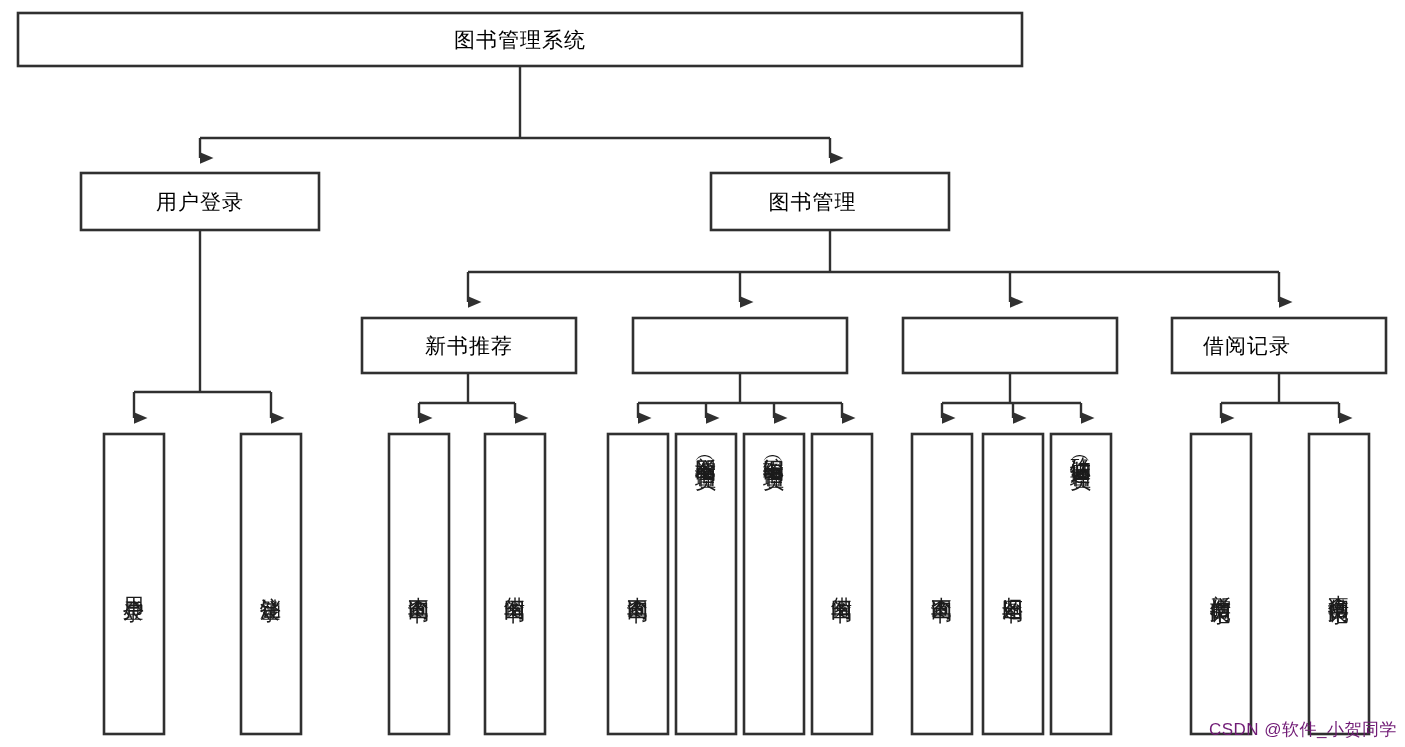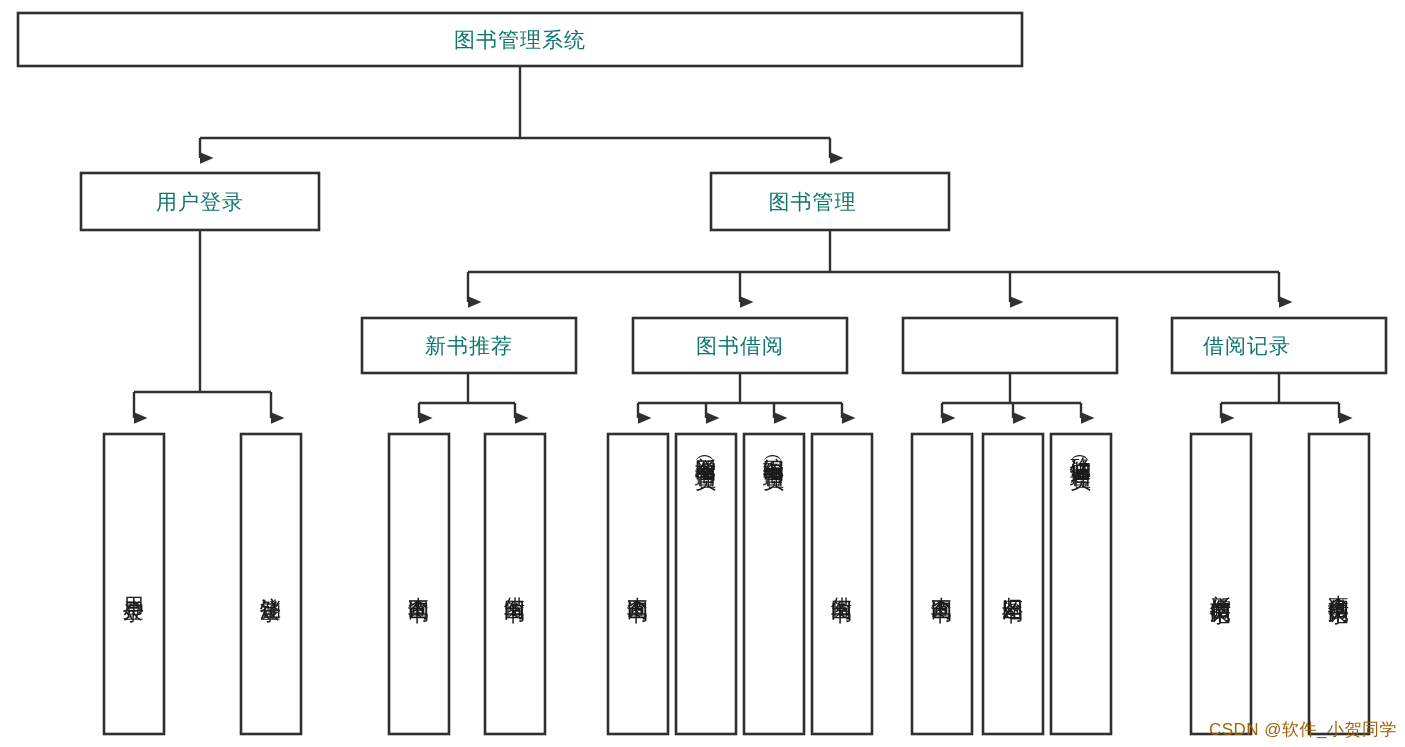--- a/index.html
+++ b/index.html
@@ -62,31 +62,31 @@
   .hlabel-wrap {
     position: absolute;
     display: flex;
     align-items: center;
     justify-content: center;
     pointer-events: none;
   }
   .hlabel-text {
     font-family: "Liberation Sans", "DejaVu Sans", sans-serif;
     font-size: 21px;
-    color: #0f766e;
+    color: #000000;
     letter-spacing: 1px;
     white-space: nowrap;
   }
   #watermark {
     position: absolute;
     right: 8px;
     bottom: 6px;
     font-family: "Liberation Sans", "DejaVu Sans", sans-serif;
     font-size: 17px;
-    color: #a16207;
+    color: #701a75;
     letter-spacing: 0.5px;
     white-space: nowrap;
   }
 </style>
 </head>
 <body>
 
 <div id="diagram-root">
 
   <svg id="diagram-svg" viewBox="0 0 1405 747">
@@ -188,23 +188,20 @@
   </div>
 
   <div class="hlabel-wrap" style="left:711px; top:173px; width:203px; height:57px;">
     <span class="hlabel-text">图书管理</span>
   </div>
 
   <div class="hlabel-wrap" style="left:362px; top:318px; width:214px; height:55px;text-align:center;">
     <span class="hlabel-text">新书推荐</span>
   </div>
 
-  <div class="hlabel-wrap" style="left:633px; top:318px; width:214px; height:55px;">
-    <span class="hlabel-text">图书借阅</span>
-  </div>
 
 
   <div class="hlabel-wrap" style="left:1140px; top:318px; width:214px; height:55px;">
     <span class="hlabel-text">借阅记录</span>
   </div>
 
   <div class="vlabel-wrap" style="left:104px; top:434px; width:60px; height:300px; align-items:center;">
     <span class="vlabel-text">用户登录</span>
   </div>
   <div class="vlabel-wrap" style="left:241px; top:434px; width:60px; height:300px; align-items:center;">

